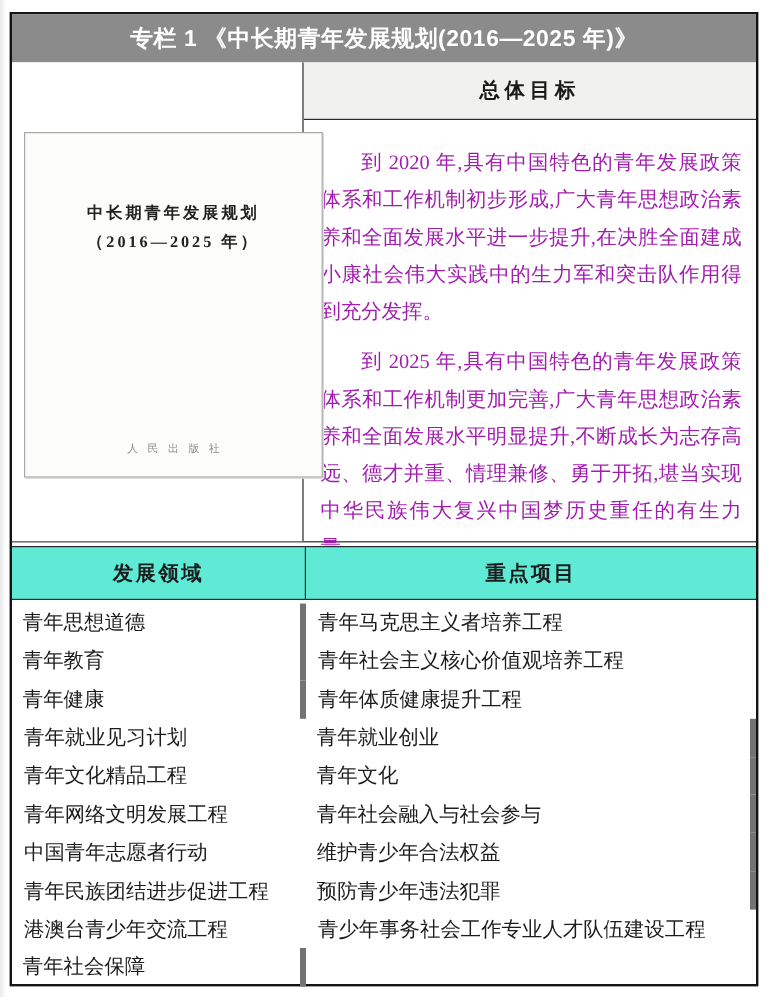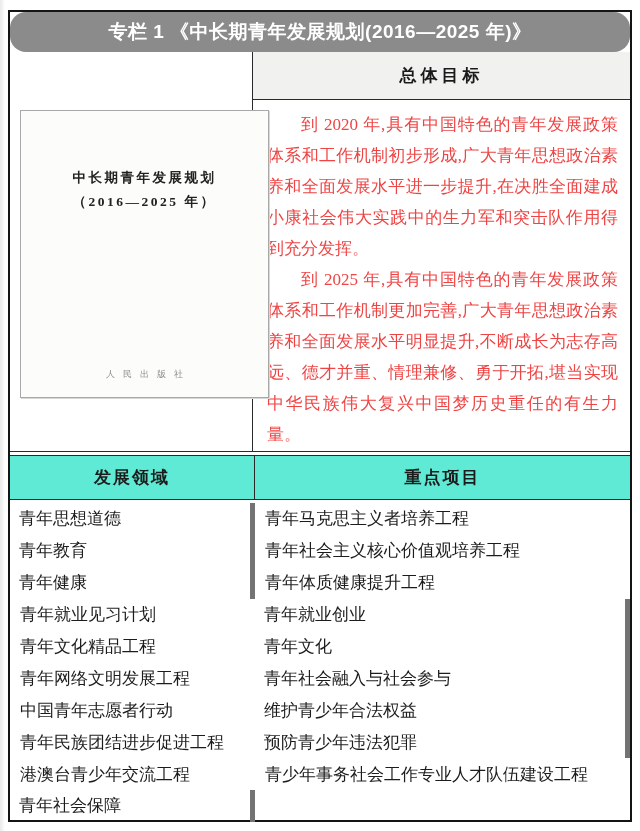--- a/index.html
+++ b/index.html
@@ -23,21 +23,21 @@
   }
   
   .banner {
     height: 40px; flex: 0 0 40px;
     background: #8b8b8b;
     color: #ffffff;
     font-family: "Liberation Sans", "DejaVu Sans", sans-serif;
     font-weight: bold;
     font-size: 19px;
     letter-spacing: 0.5px;
-    display: flex; align-items: center; justify-content: center; border-radius: 16px;
+    display: flex; align-items: center; justify-content: center;
   }
   
   .top-section {
     flex: 0 0 400px; height: 400px;
     display: flex;
     border-bottom: 1px solid #2a2a2a;
   }
   .left-col {
     flex: 0 0 243px; width: 243px;
     border-right: 1px solid #2a2a2a;
@@ -82,21 +82,22 @@
   }
   .goal-body {
     flex: 1 1 auto;
     padding: 9px 12px 0 14px;
   }
   .goal-body p {
     font-size: 17px;
     line-height: 31px;
     text-indent: 2em;
     text-align: justify;
-    color: #ef4444;
+    color: #a21caf;
+    margin-top: 11px;
   }
   
   .table-header-row {
     flex: 0 0 45px; height: 45px;
     margin-top: 3px;
     border-top: 1px solid #2a2a2a;
     border-bottom: 1px solid #2a2a2a;
     background: #5eead4;
     display: flex;
     font-weight: bold;

